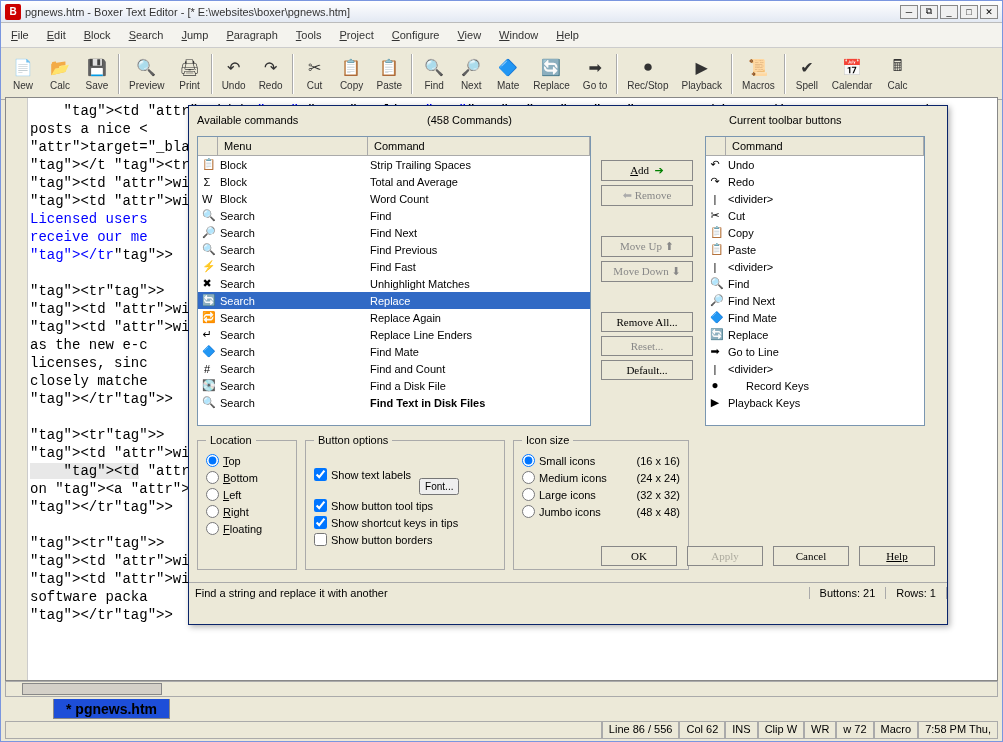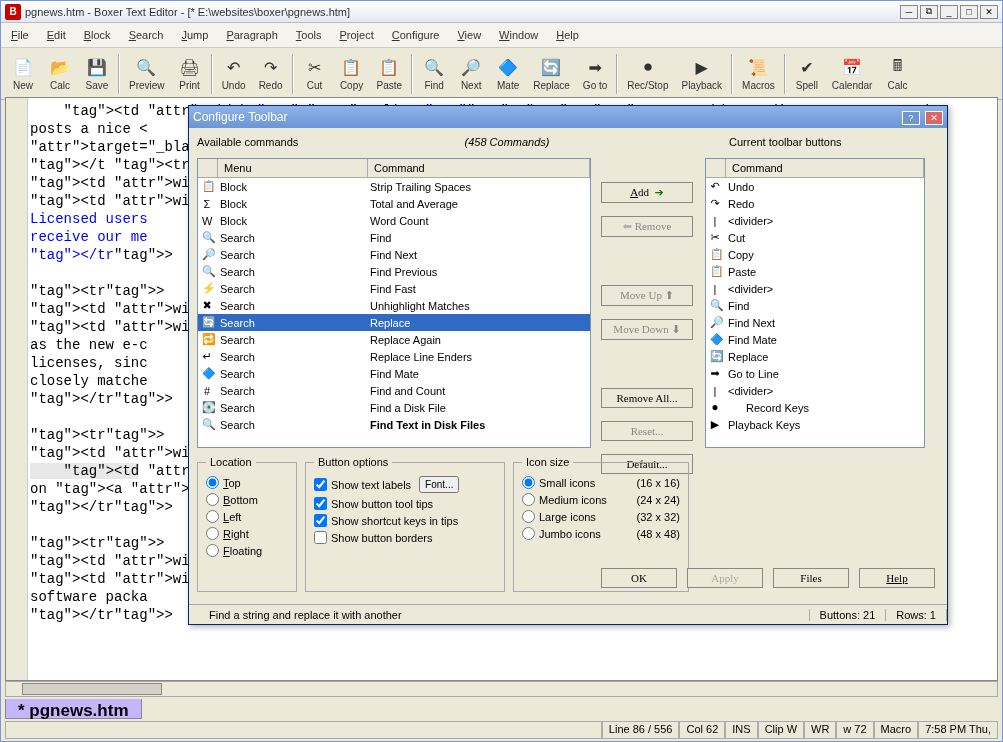--- a/index.html
+++ b/index.html
@@ -17,51 +17,51 @@
 .toolbar .btn .ico { width: 22px; height: 22px; margin-bottom: 2px; display: inline-flex; align-items: center; justify-content: center; font-size: 16px; }
 .toolbar .sep { width: 2px; height: 40px; border-left: 1px solid #aaa; border-right: 1px solid #fff; margin: 0 2px; }
 .editor { position: absolute; top: 96px; left: 4px; right: 4px; bottom: 60px; background: #fff; border: 1px solid #888; overflow: hidden; font-family: "Courier New", monospace; font-size: 14px; }
 .editor .gutter { position: absolute; left: 0; top: 0; width: 22px; height: 100%; background: #ece9d8; border-right: 1px solid #ccc; }
 .editor .code { position: absolute; left: 24px; top: 4px; right: 16px; white-space: pre; line-height: 18px; color: #000; }
 .editor .hl-line { background: #e8e8e8; display: inline; }
 .str { color: #00f; }
 .scrollbar-h { position: absolute; left: 4px; right: 4px; bottom: 44px; height: 16px; background: #ece9d8; border: 1px solid #aaa; }
 .scrollbar-h .thumb { position: absolute; left: 16px; top: 1px; width: 140px; height: 12px; background: #d4d0c8; border: 1px solid #888; }
 .tabs { position: absolute; left: 4px; bottom: 22px; height: 20px; display: flex; }
-.tabs .tab { background: #c4b5fd; border: 1px solid #888; border-top: none; padding: 2px 12px; font-weight: bold; font-size: 17px; }
+.tabs .tab { background: #1d4ed8; border: 1px solid #888; border-top: none; padding: 2px 12px; font-weight: bold; font-size: 14px; margin-left: 48px; }
 .statusbar { position: absolute; bottom: 2px; left: 4px; right: 4px; height: 18px; background: #ece9d8; display: flex; font-size: 11px; }
 .statusbar .cell { border: 1px solid #aaa; padding: 1px 6px; background: #ece9d8; }
 .statusbar .spacer { flex: 1; border: 1px solid #aaa; }
 
 
 .dialog { position: absolute; left: 187px; top: 104px; width: 760px; height: 520px; background: #ece9d8; border: 1px solid #0a246a; box-shadow: 2px 2px 6px rgba(0,0,0,0.3); }
 .dialog .dtitle { height: 22px; background: linear-gradient(#8db3e8, #6d95d4); color: #fff; display: flex; align-items: center; padding: 0 4px; font-size: 12px; }
 .dialog .dtitle .t { flex: 1; }
 .dialog .dtitle .dctrls span { width: 18px; height: 14px; border: 1px solid #fff; background: #d66; margin-left: 2px; display: inline-flex; align-items: center; justify-content: center; font-size: 9px; cursor: pointer; }
 .dialog .dtitle .dctrls .qmark { background: #6d95d4; }
 .dialog .body { padding: 8px; position: relative; height: calc(100% - 22px); }
 .dialog .section-label { font-size: 11px; color: #000; }
 .dialog u { text-decoration: underline; }
 .list { background: #fff; border: 1px solid #7a96b0; font-size: 11px; }
 .list .hdr { display: flex; background: #ece9d8; border-bottom: 1px solid #aaa; }
 .list .hdr div { padding: 3px 6px; border-right: 1px solid #aaa; }
 .list .row { display: flex; padding: 1px 0; cursor: pointer; height: 17px; align-items: center; }
 .list .row.sel { background: #316ac5; color: #fff; }
 .list .row .ico { width: 18px; text-align: center; font-size: 11px; }
 .list .row div { padding: 0 4px; }
-.ctrl-btns { position: absolute; left: 412px; top: 54px; width: 92px; display: flex; flex-direction: column; gap: 13px; }
+.ctrl-btns { position: absolute; left: 412px; top: 54px; width: 92px; display: flex; flex-direction: column; gap: 4px; }
 .ctrl-btns button, .bottom-btns button { font-family: Tahoma; font-size: 11px; padding: 3px 0; background: #ece9d8; border: 1px solid #888; cursor: pointer; }
 .ctrl-btns button:disabled { color: #888; }
 fieldset { border: 1px solid #aaa; padding: 6px 8px 8px; font-size: 11px; margin-top: 4px; }
 fieldset legend { padding: 0 4px; }
 .radio-row, .check-row { display: flex; align-items: center; gap: 4px; padding: 2px 0; }
 .bottom-btns { position: absolute; right: 12px; bottom: 36px; display: flex; gap: 10px; }
 .bottom-btns button { width: 76px; padding: 3px 0; }
 .dlg-status { position: absolute; left: 0; right: 0; bottom: 0; height: 20px; border-top: 1px solid #aaa; display: flex; align-items: center; font-size: 11px; }
-.dlg-status .s1 { flex: 1; padding: 0 20px; border-right: 1px solid #aaa; }
+.dlg-status .s1 { flex: 1; padding: 0 6px; border-right: 1px solid #aaa; }
 .dlg-status .s2, .dlg-status .s3 { padding: 0 10px; border-right: 1px solid #aaa; }
 input[type=text].tfield { border: 1px solid #7a96b0; height: 20px; width: 180px; font-size: 11px; padding: 0 3px; }
 .icon-btn { width: 22px; height: 20px; border: 1px solid #888; background: #ece9d8; cursor: pointer; }
 </style>
 </head>
 <body>
 
 <div class="window">
 
   <div class="titlebar">
@@ -233,32 +233,25 @@
     <div class="cell">Col   62</div>
     <div class="cell">INS</div>
     <div class="cell">Clip W</div>
     <div class="cell">WR</div>
     <div class="cell">w 72</div>
     <div class="cell">Macro</div>
     <div class="cell">7:58 PM Thu,</div>
   </div>
 
   <div class="dialog">
-    <div class="dtitle">
-      <span class="t">Configure Toolbar</span>
-      <div class="dctrls">
-        <span class="qmark">?</span>
-        <span>✕</span>
-      </div>
-    </div>
     <div class="body">
 
       <div style="display:flex;">
         <div style="width:230px;" class="section-label"><span>Available commands</span></div>
-        <div style="width:160px; text-align:center;font-style:italic;" class="section-label">(458 Commands)</div>
+        <div style="width:160px; text-align:left;" class="section-label">(458 Commands)</div>
         <div style="flex:1"></div>
         <div style="width:210px;" class="section-label"><span>Current toolbar buttons</span></div>
       </div>
 
       <div class="list" style="position:absolute; left:8px; top:30px; width:394px; height:290px;">
         <div class="hdr">
           <div style="width:20px;"></div>
           <div style="width:150px;">Menu</div>
           <div style="flex:1;">Command</div>
         </div>
@@ -448,21 +441,21 @@
               </div>
             </div>
         </fieldset>
 
         <fieldset style="width:200px; height:136px;">
           <legend>Button options</legend>
           <div id="btn-opts">
               <div class="check-row">
                 <input type="checkbox" checked="" style="">
                 <label style="max-width:160px;text-align:center;">Show text labels</label> 
-                <button style="font-size:10px; padding:1px 4px; margin-left:4px;">Font...</button>
+                <button style="font-size:10px; padding:1px 4px; margin-left:4px;margin-top:24px;">Font...</button>
               </div>
               <div class="check-row">
                 <input type="checkbox" checked="" style="">
                 <label style="max-width:160px;">Show button tool tips</label>
               </div>
               <div class="check-row">
                 <input type="checkbox" checked="" style="">
                 <label style="max-width:160px;">Show shortcut keys in tips</label>
               </div>
               <div class="check-row">
@@ -496,21 +489,21 @@
                 <span style="margin-left:auto;">(48 x 48)</span>
               </div>
             </div>
         </fieldset>
       </div>
 
 
       <div class="bottom-btns">
         <button>OK</button>
         <button disabled="">Apply</button>
-        <button>Files</button>
+        <button>Cancel</button>
         <button><u>Help</u></button>
       </div>
 
       <div class="dlg-status">
         <div class="s1">Find a string and replace it with another</div>
         <div class="s2">Buttons: 21</div>
         <div class="s3">Rows: 1</div>
       </div>
     </div>
   </div>

